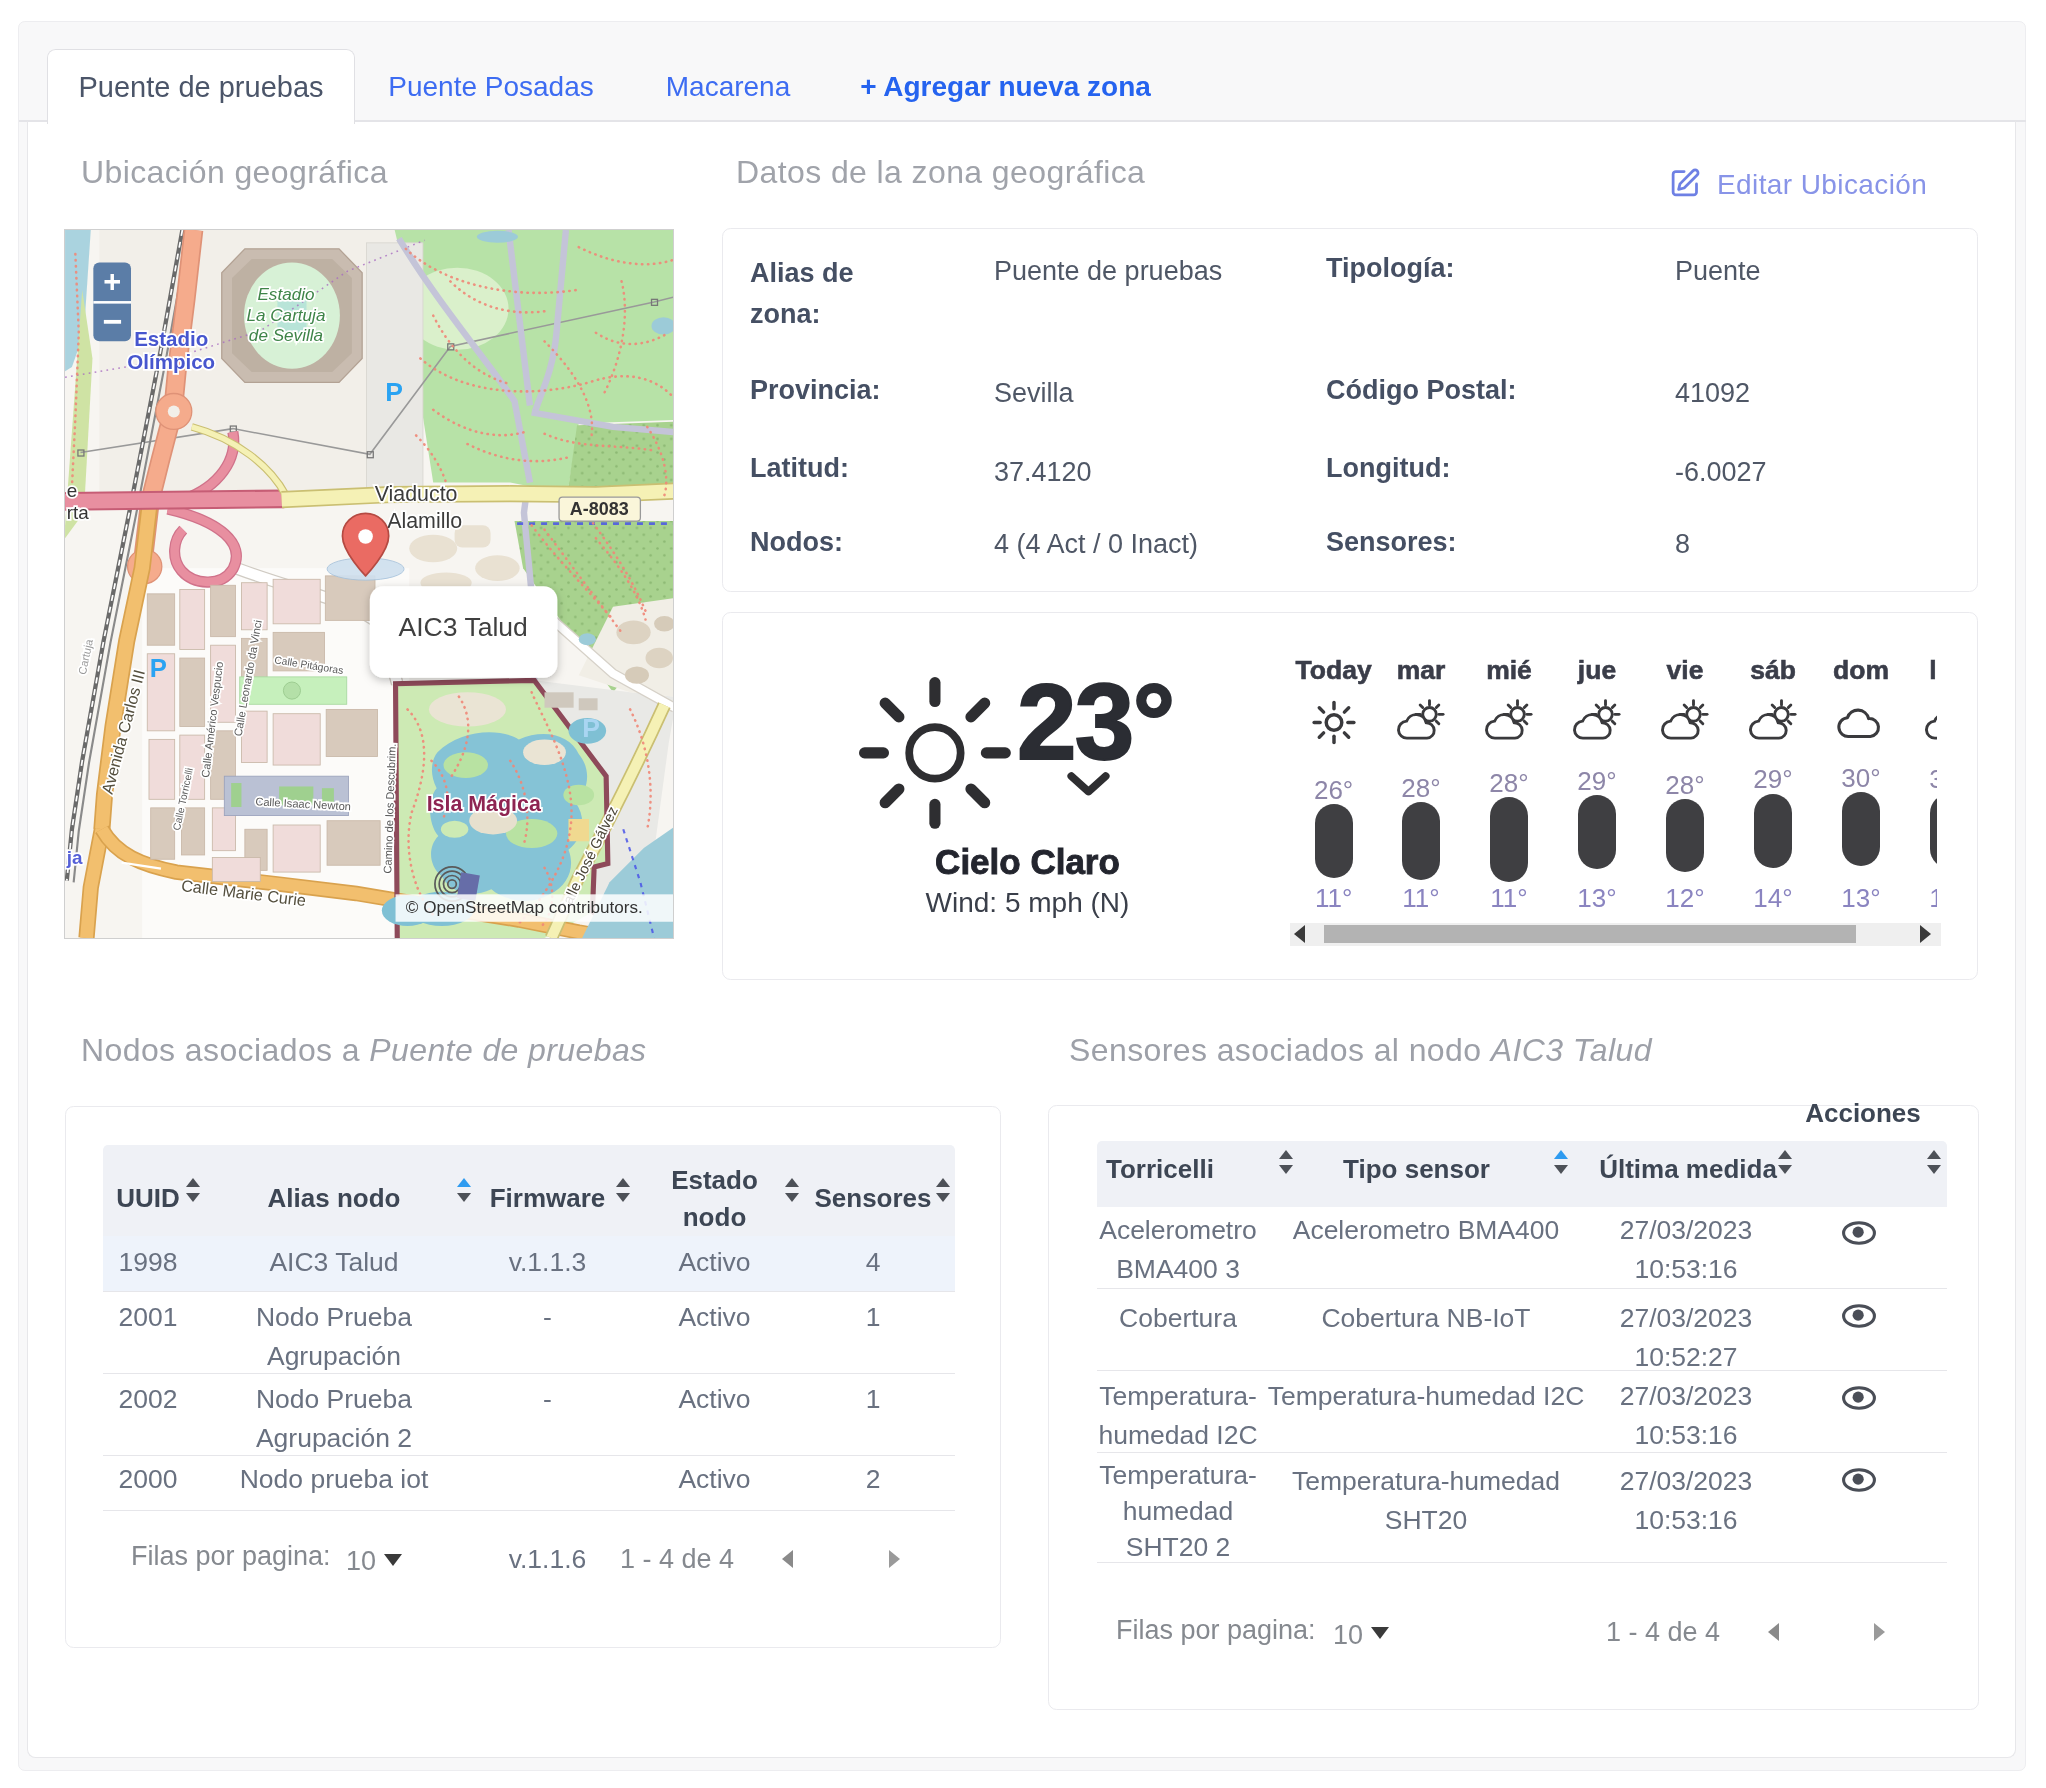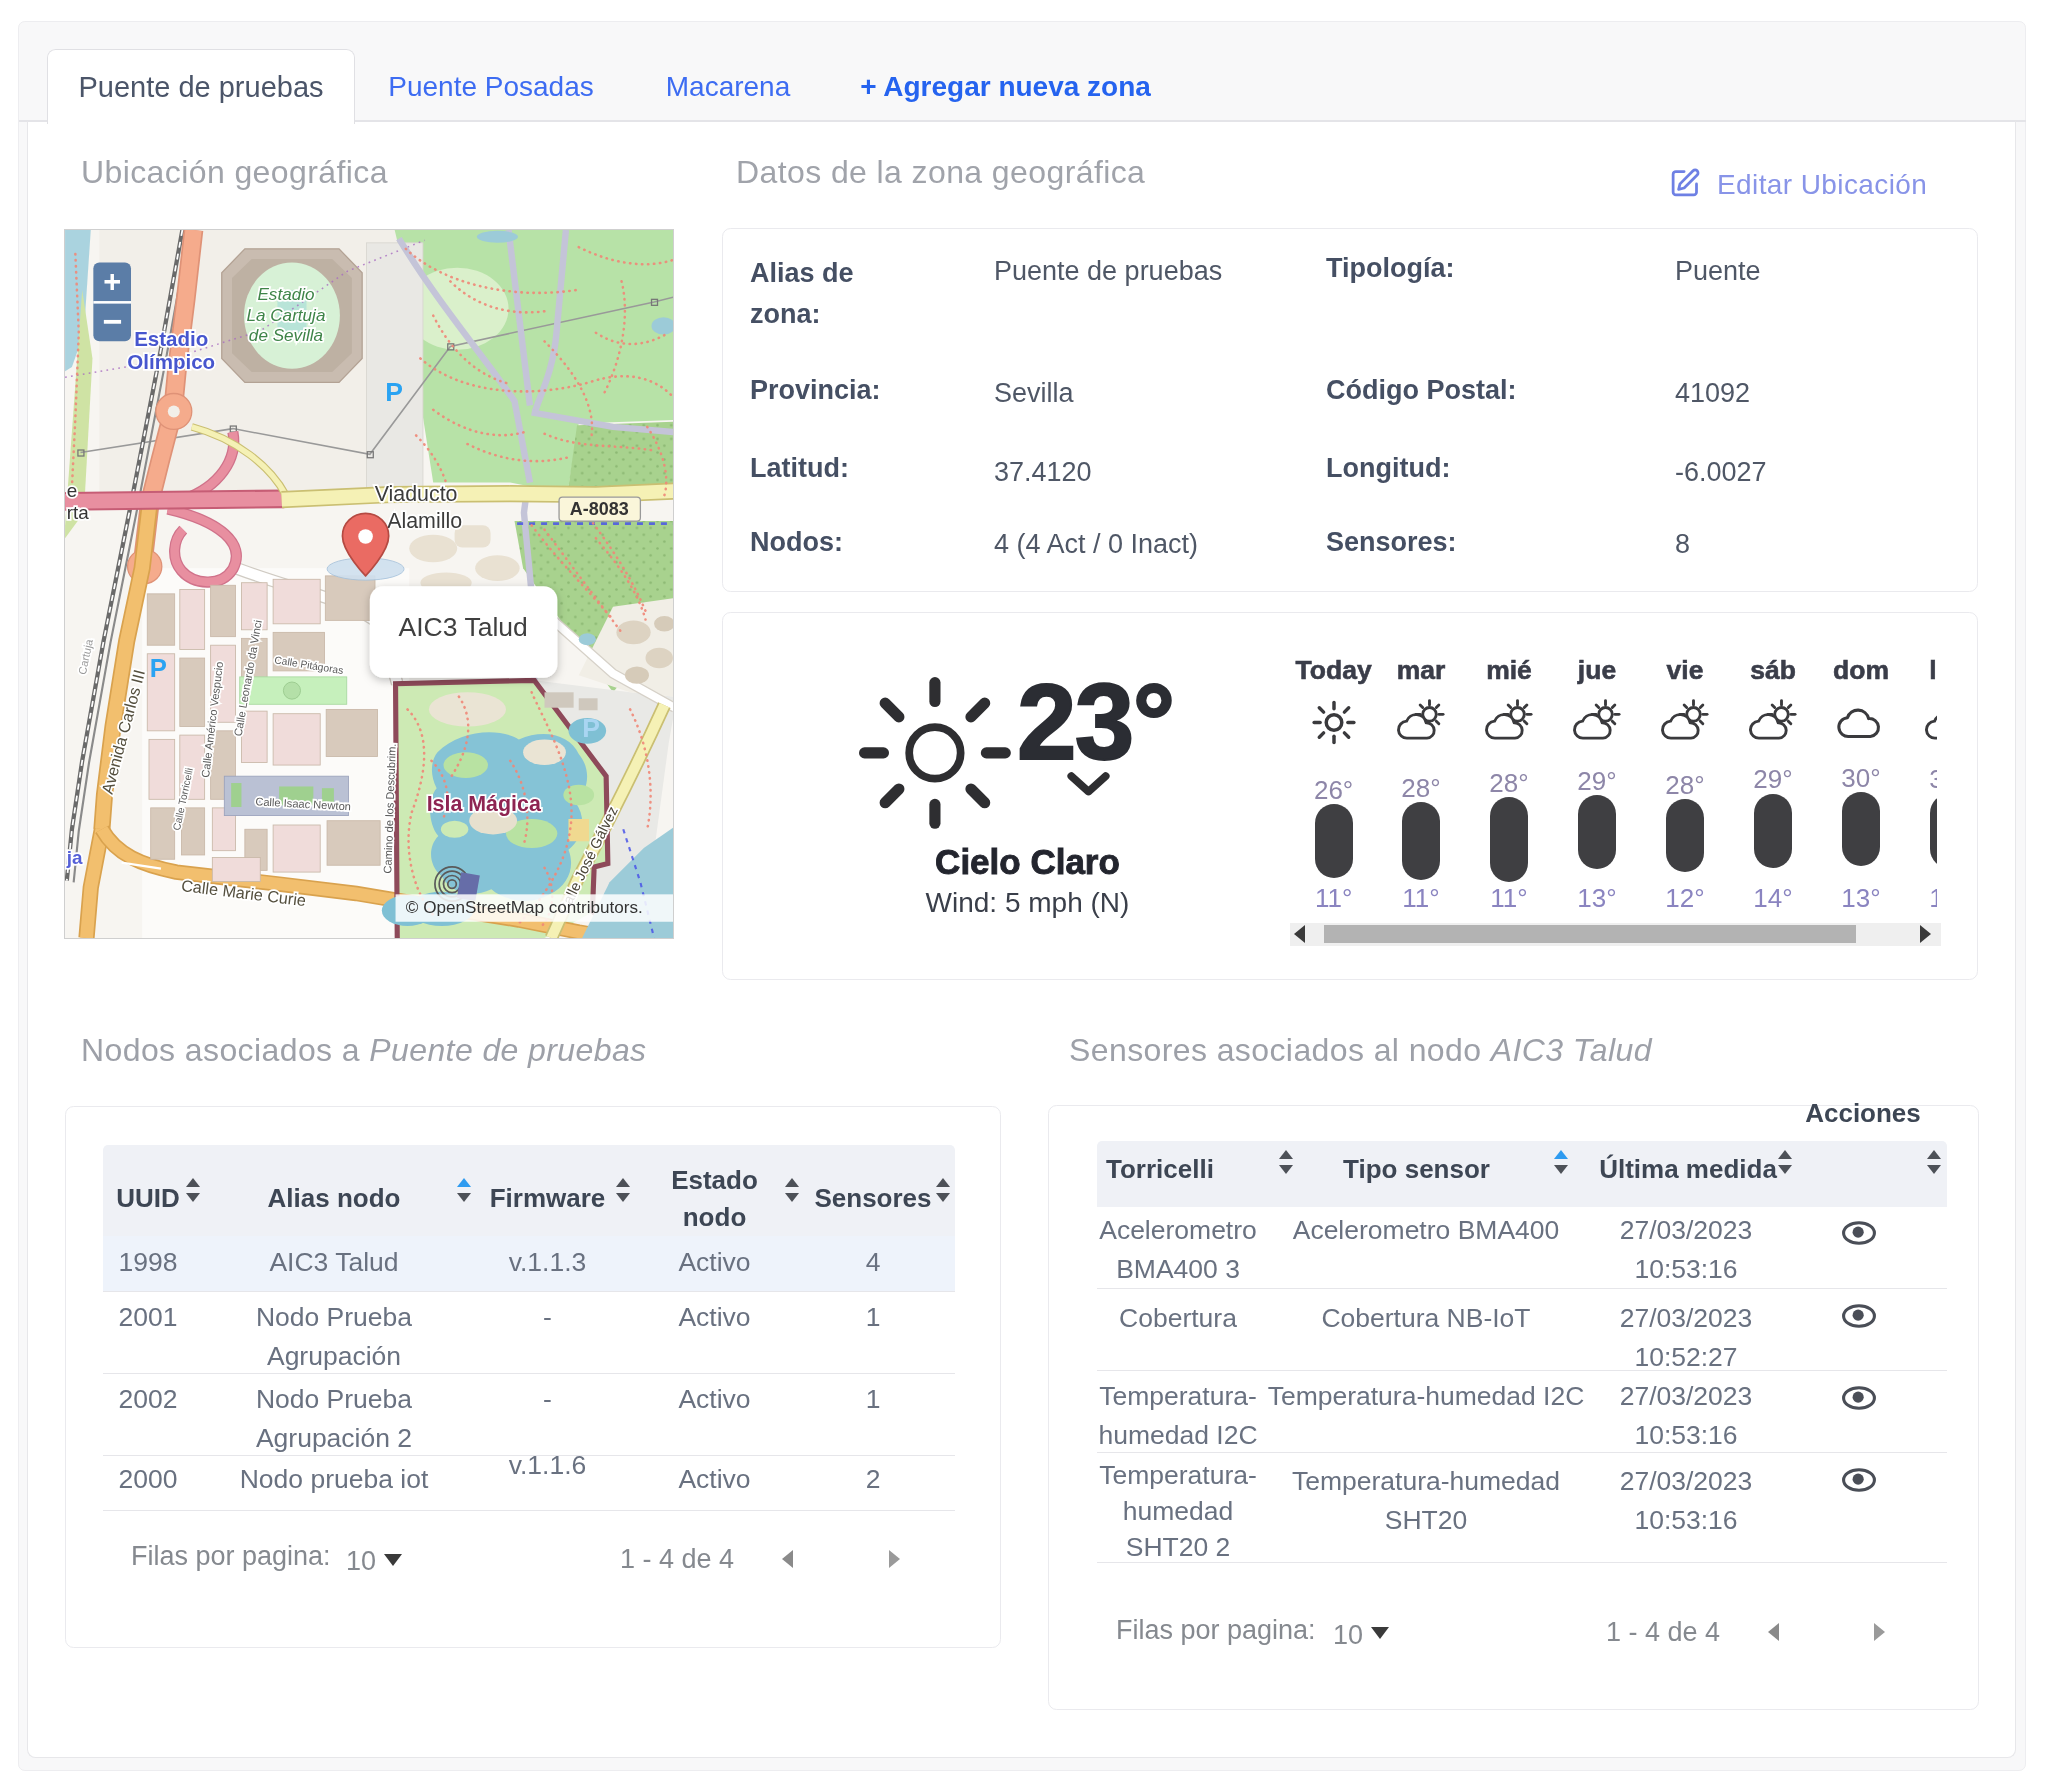--- a/index.html
+++ b/index.html
@@ -526,21 +526,21 @@
 <div class="abs td" style="left:813px;top:1298px;width:120px">1</div>
 <div class="rowline" style="left:103px;top:1373px;width:852px"></div>
 <div class="abs td" style="left:103px;top:1380px;width:90px">2002</div>
 <div class="abs td" style="left:240px;top:1380px;width:188px">Nodo Prueba<br>Agrupación 2</div>
 <div class="abs td" style="left:479px;top:1380px;width:137px">-</div>
 <div class="abs td" style="left:659px;top:1380px;width:111px">Activo</div>
 <div class="abs td" style="left:813px;top:1380px;width:120px">1</div>
 <div class="rowline" style="left:103px;top:1455px;width:852px"></div>
 <div class="abs td" style="left:103px;top:1460px;width:90px">2000</div>
 <div class="abs td" style="left:214px;top:1460px;width:240px">Nodo prueba iot</div>
-<div class="abs td" style="left:479px;top:1446px;width:137px">v.1.1.6</div>
+<div class="abs td" style="left:479px;top:1540px;width:137px">v.1.1.6</div>
 <div class="abs td" style="left:659px;top:1460px;width:111px">Activo</div>
 <div class="abs td" style="left:813px;top:1460px;width:120px">2</div>
 <div class="rowline" style="left:103px;top:1510px;width:852px"></div>
 
 <div class="pag" style="left:131px;top:1541px">Filas por pagina:</div>
 <div class="pag" style="left:346px;top:1546px">10</div>
 <div class="abs tri" style="left:384px;top:1554px"></div>
 <div class="pag" style="left:620px;top:1544px">1 - 4 de 4</div>
 <div class="abs arrL" style="left:782px;top:1550px"></div>
 <div class="abs arrR" style="left:889px;top:1550px"></div>

